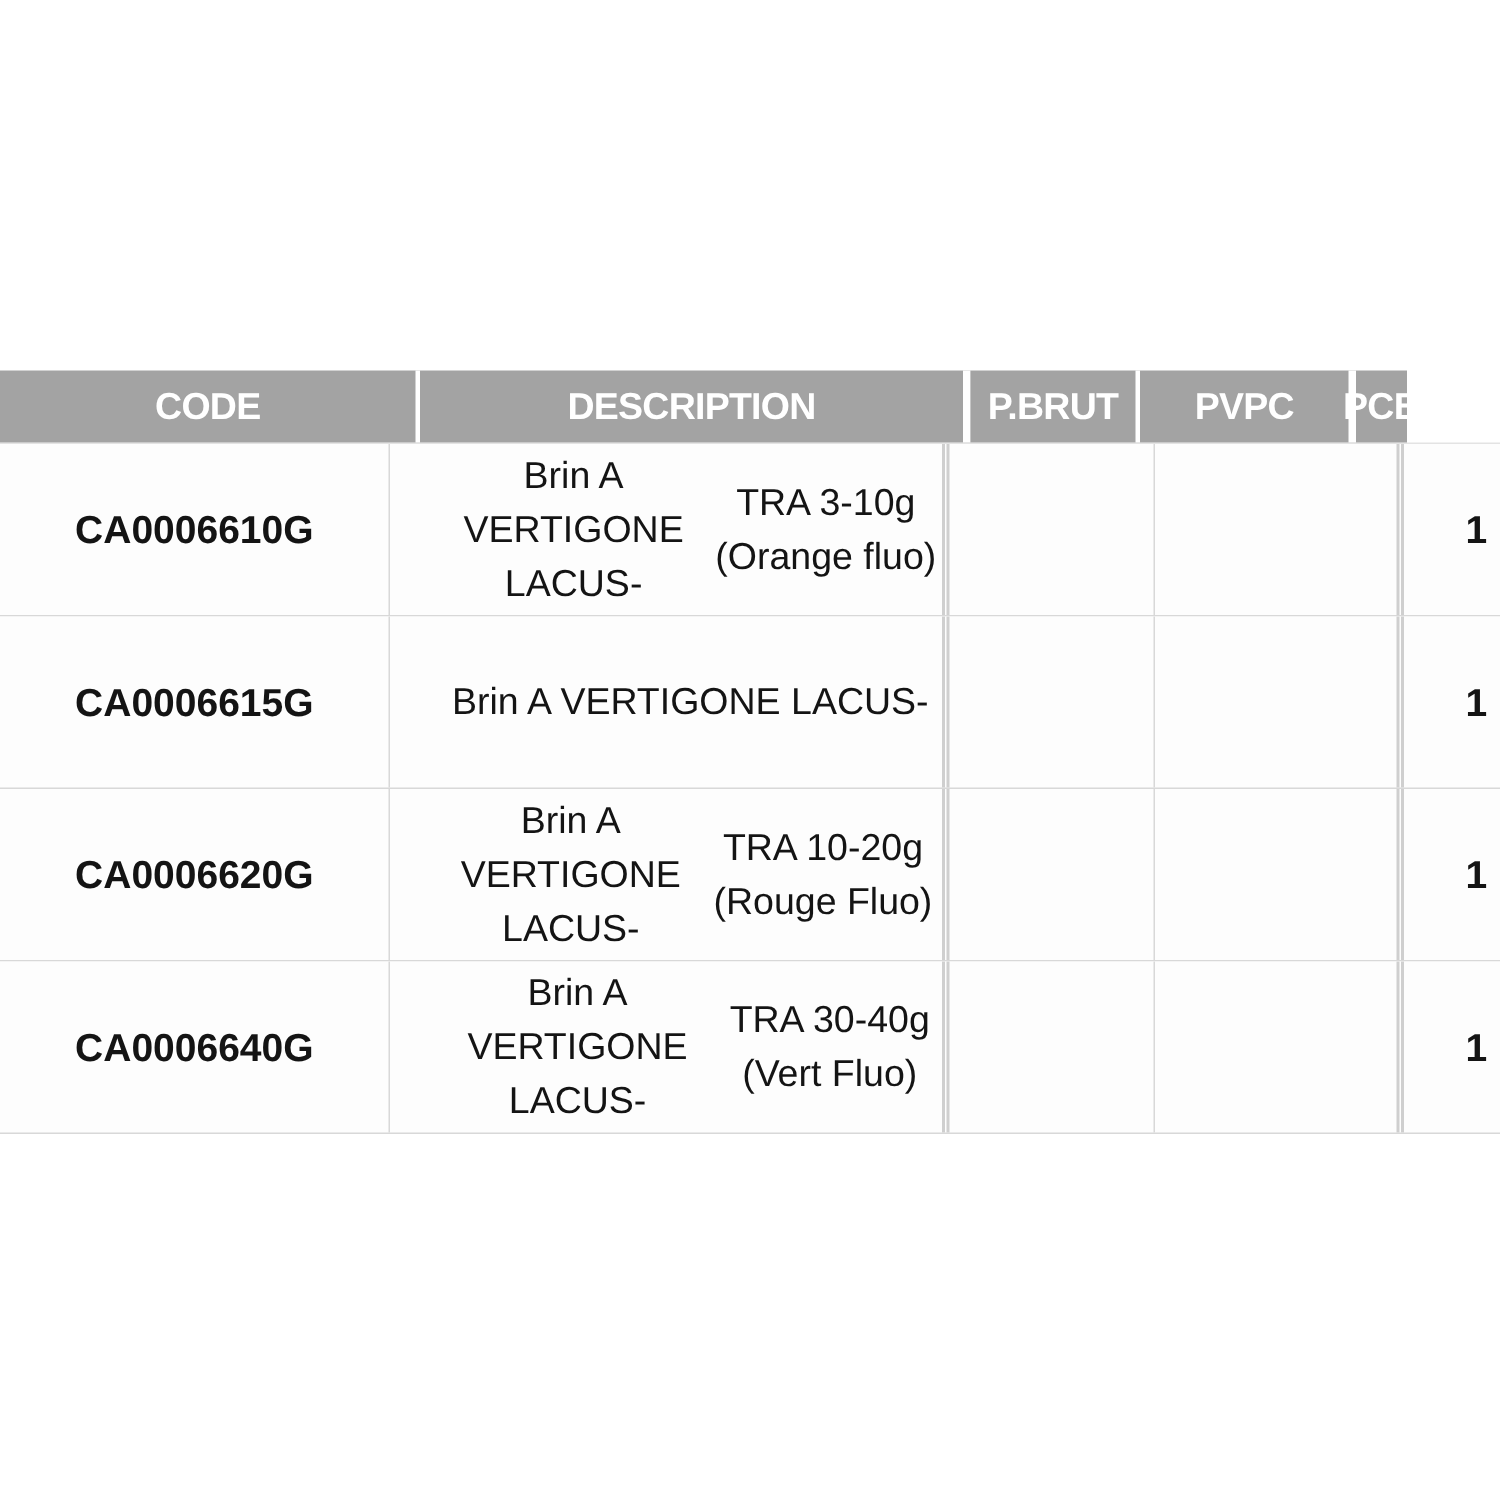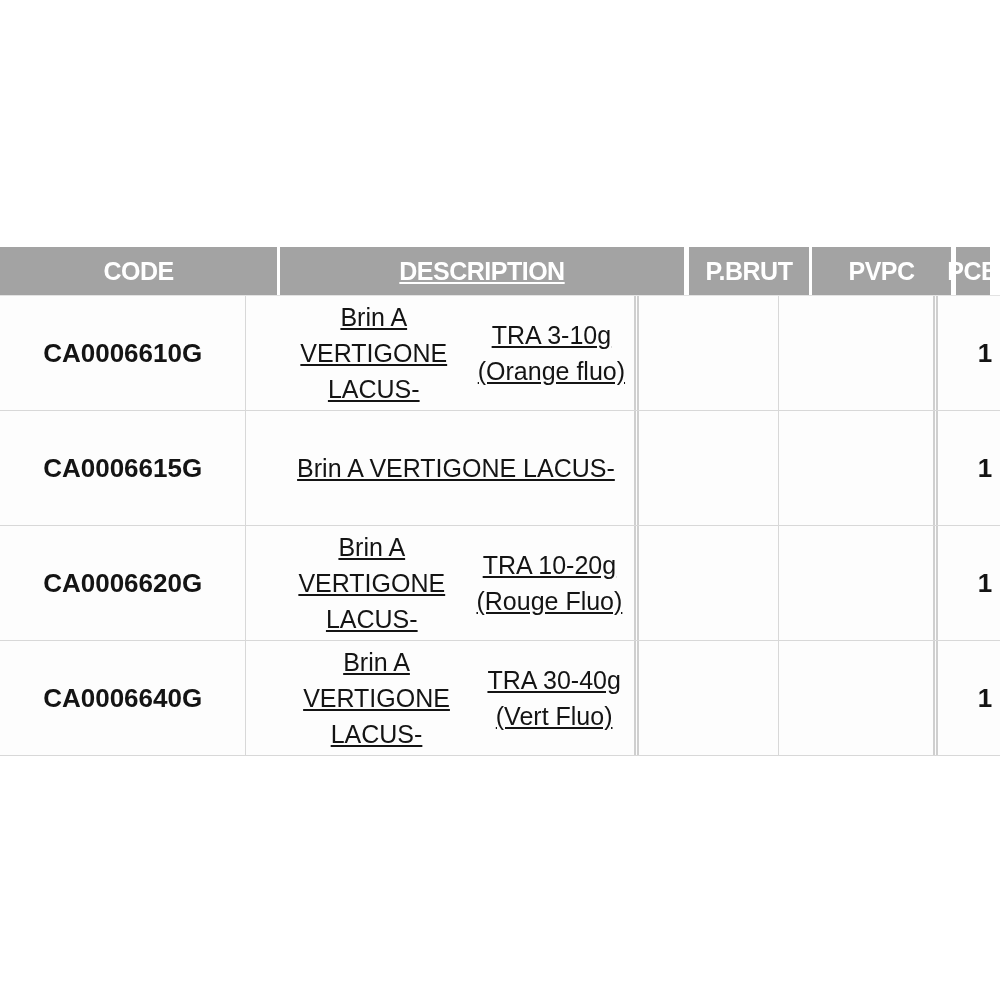--- a/index.html
+++ b/index.html
@@ -24,22 +24,22 @@
     gap: 32px;
   }
   .cell {
     box-sizing: border-box;
     display: flex;
     align-items: center;
     justify-content: center;
     text-align: center;
   }
   .col-code { width: 280px; }
-  .col-desc { width: 409px; text-decoration: underline; }
-  .col-brut { width: 123px; }
+  .col-desc { width: 367px; }
+  .col-brut { width: 113px; }
   .col-pvpc { width: 144px; }
   .col-pcb  { width: 34px; }
 
   .th {
     background: #a3a3a3;
     color: #ffffff;
     font-weight: bold;
     font-size: 25px;
     letter-spacing: -0.5px;
   }

